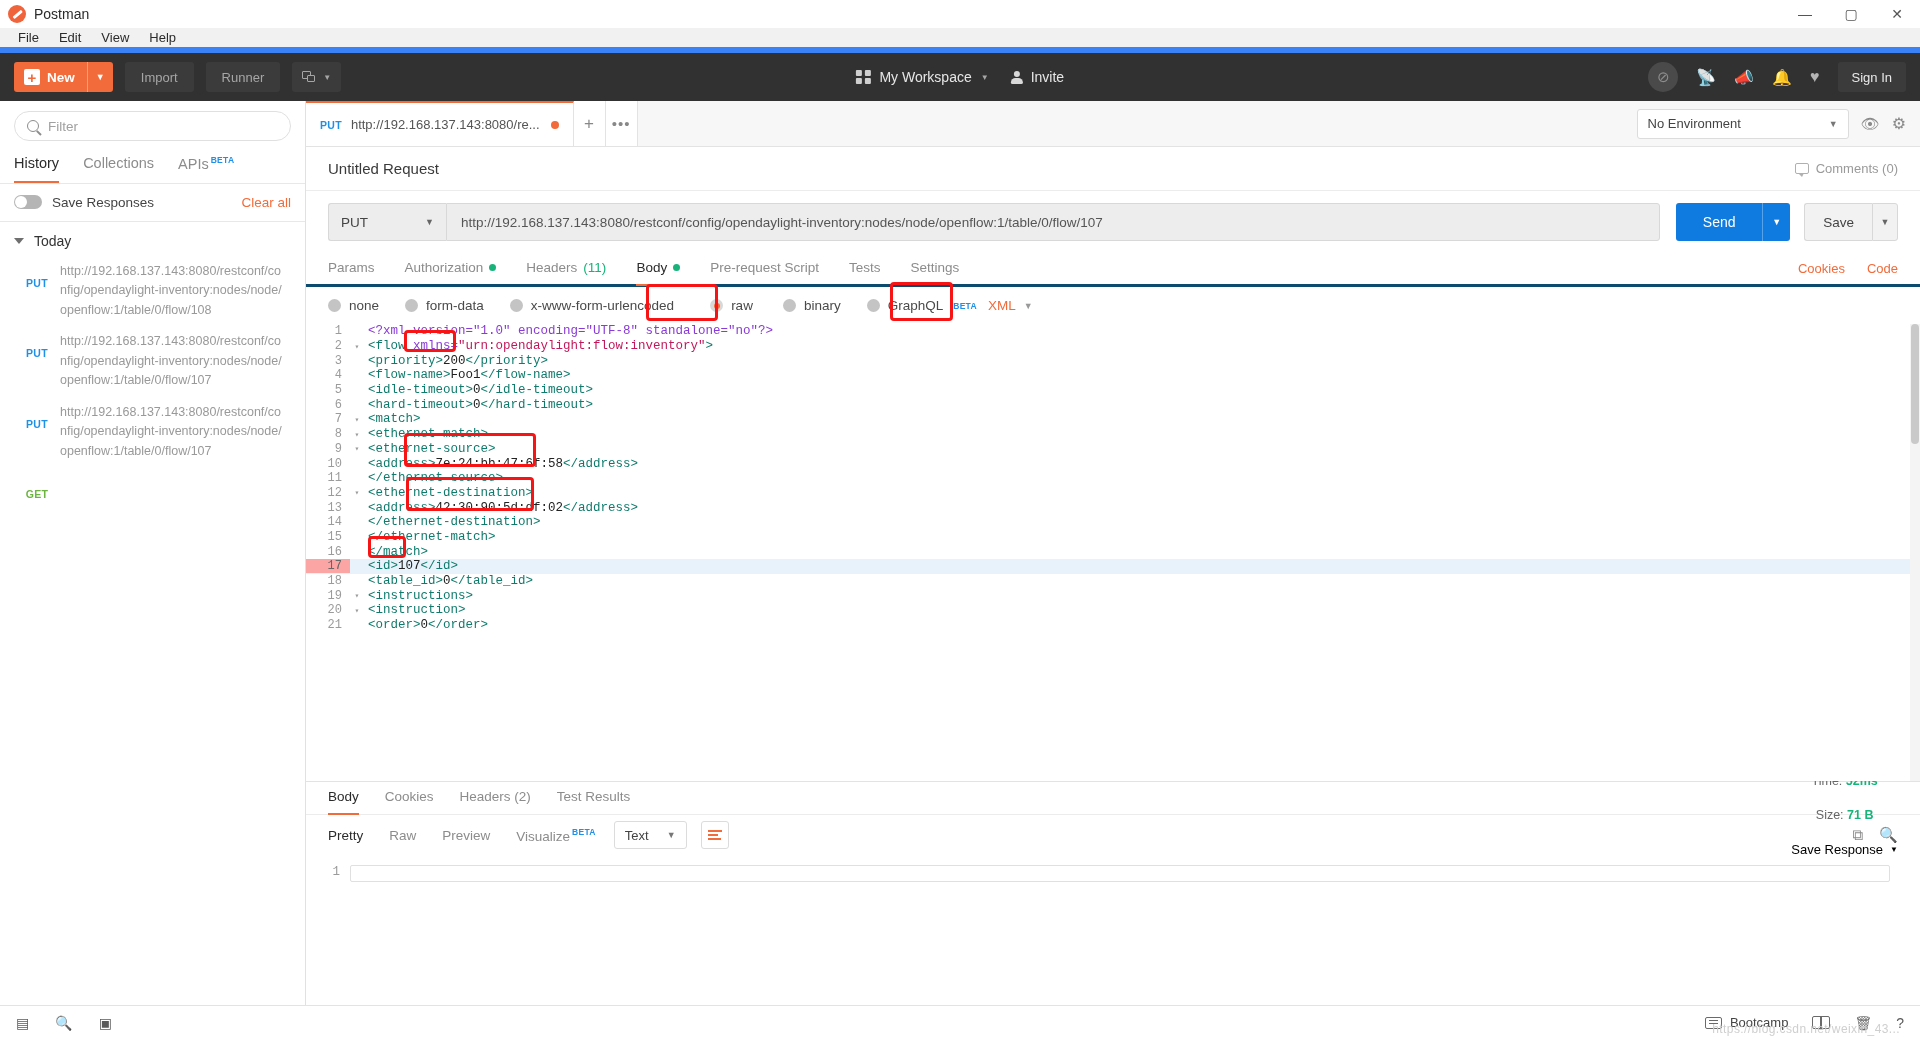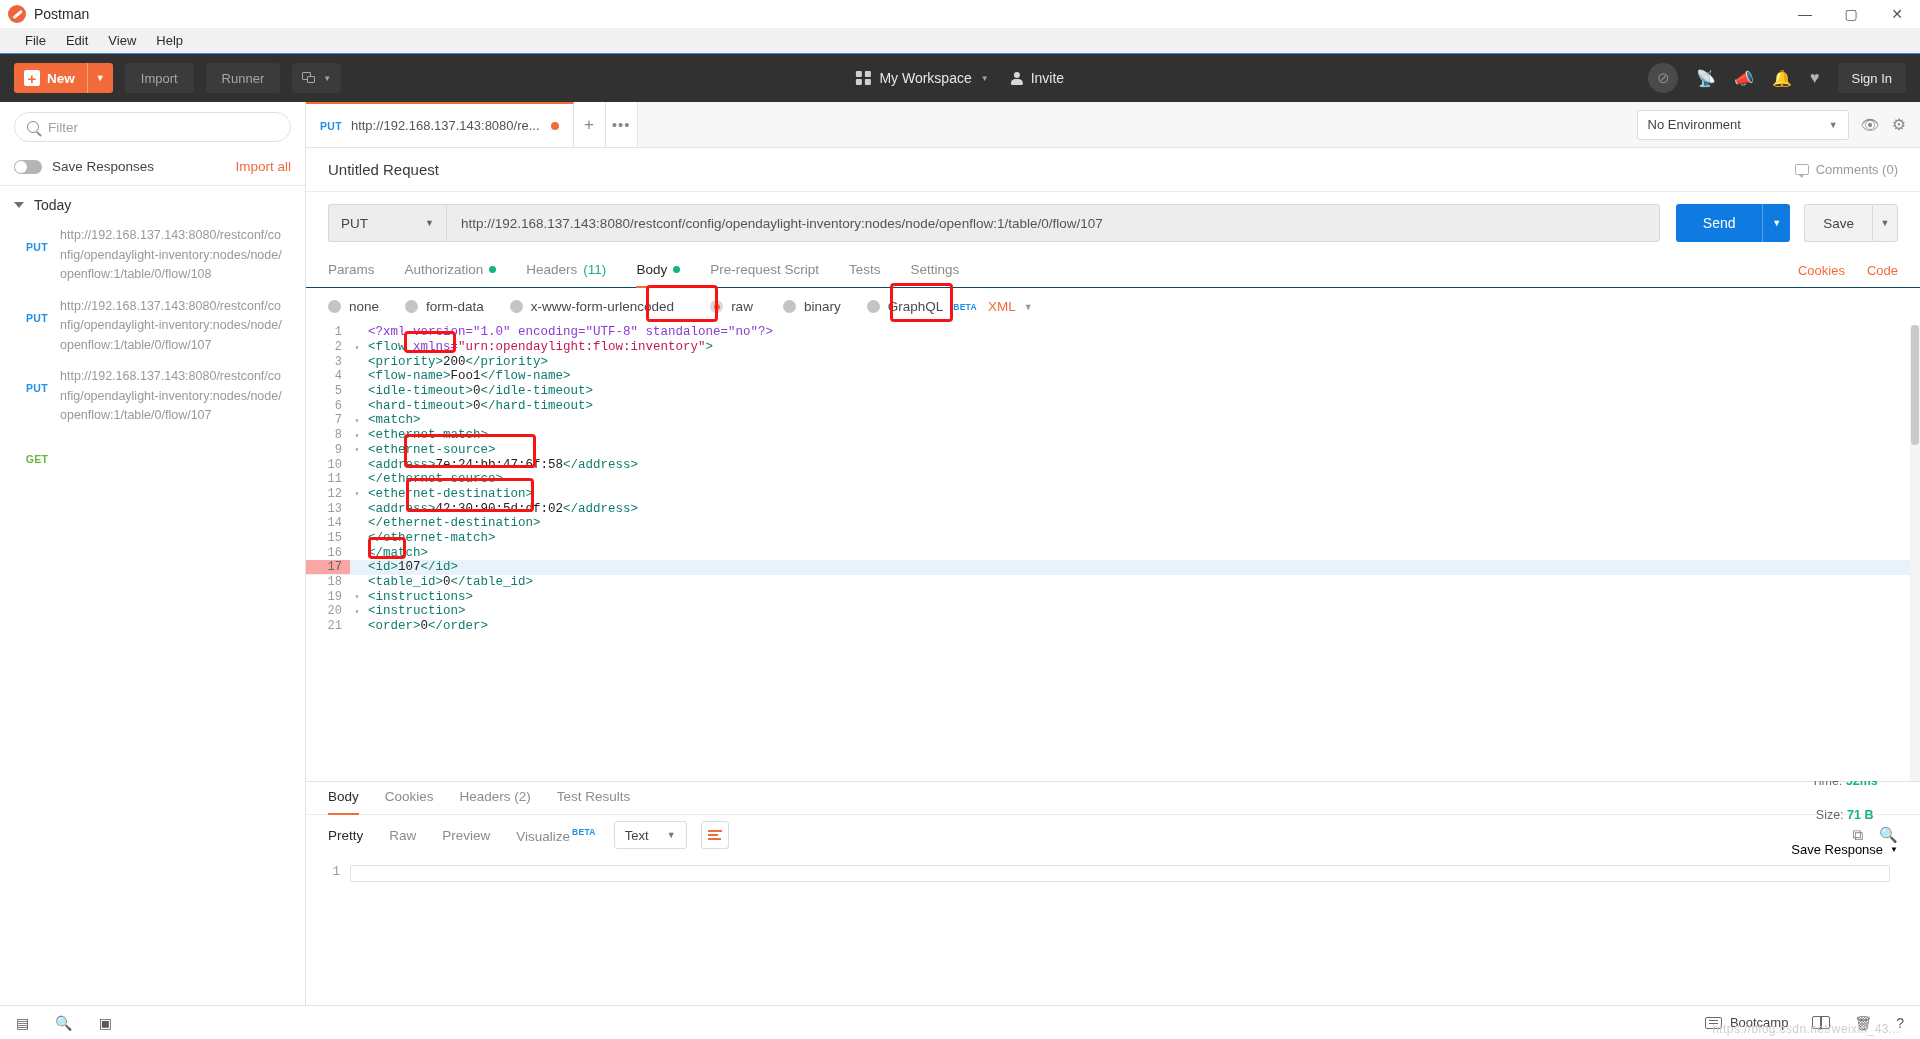--- a/index.html
+++ b/index.html
@@ -30,22 +30,22 @@
   }
   .title-text { font-size: 14px; color: #2b2b2b; }
   .win-ctrls { margin-left: auto; display: flex; height: 28px; }
   .win-btn {
     width: 46px; height: 28px; display: flex; align-items: center; justify-content: center;
     color: #555; font-size: 14px; line-height: 1;
   }
 
   
   .menubar {
-    height: 31px; background: #f1f1f1; display: flex; align-items: center;
-    padding-left: 15px; flex: 0 0 25px; border-bottom: 1px solid #3b82f6;
+    height: 25px; background: #f1f1f1; display: flex; align-items: center;
+    padding-left: 8px; flex: 0 0 25px; border-bottom: 6px solid #3b82f6;
   }
   .menu-item { padding: 0 10px; font-size: 13px; color: #2b2b2b; height: 25px; line-height: 25px; }
 
   
   .toolbar {
     height: 48px; background: #313131; display: flex; align-items: center;
     padding: 0 14px; flex: 0 0 48px; position: relative;
   }
   .btn-new {
     background: #f26b3a; color: #fff; height: 30px; display: flex; align-items: center;
@@ -244,21 +244,21 @@
     margin-left: 14px; height: 38px; background: #f2f2f2; border: 1px solid #d8d8d8;
     border-right: none; border-radius: 3px 0 0 3px; display: flex; align-items: center;
     padding: 0 18px; font-size: 13.5px; color: #444;
   }
   .save-caret {
     height: 38px; background: #f2f2f2; border: 1px solid #d8d8d8; border-radius: 0 3px 3px 0;
     width: 26px; display: flex; align-items: center; justify-content: center; font-size: 9px; color: #666;
   }
 
   .req-tabs-row {
-    display: flex; align-items: center; padding: 0 22px; border-bottom: 1px solid #0c4a6e;
+    display: flex; align-items: center; padding: 0 22px; border-bottom: 3px solid #0c4a6e;
     height: 34px;
   }
   .rtab {
     font-size: 13.5px; color: #8c8c8c; margin-right: 30px; height: 34px; line-height: 32px;
     border-bottom: 2px solid transparent; display: flex; align-items: center; gap: 6px;
   }
   .rtab.active { color: #2b2b2b; border-bottom-color: #f26b3a; }
   .green-dot { width: 7px; height: 7px; border-radius: 50%; background: #18b37a; display: inline-block; }
   .count-gray { color: #18b37a; }
   .rtabs-right { margin-left: auto; display: flex; gap: 22px; }
@@ -425,25 +425,36 @@
   <div class="main">
 
     <div class="sidebar">
       <div class="filter-wrap">
         <div class="filter-box">
           <span class="search-glyph"></span>
           <input placeholder="Filter" style="">
         </div>
       </div>
 
+      <div class="side-tabs">
+        <div class="side-tab active">
+          <span>History</span>
+        </div>
+        <div class="side-tab">
+          <span>Collections</span>
+        </div>
+        <div class="side-tab">
+          <span>APIs</span><span class="beta-sup">BETA</span>
+        </div>
+      </div>
 
       <div class="save-row">
         <div class="toggle"></div>
         <div class="save-lbl">Save Responses</div>
-        <div class="clear-all">Import all</div>
+        <div class="clear-all">Clear all</div>
       </div>
 
       <div class="today-row">
         <span class="tri"></span>
         <span class="today-lbl">Today</span>
       </div>
 
       <div class="hist-list">
         <div class="hist-item">
           <div class="hist-method">PUT</div>

